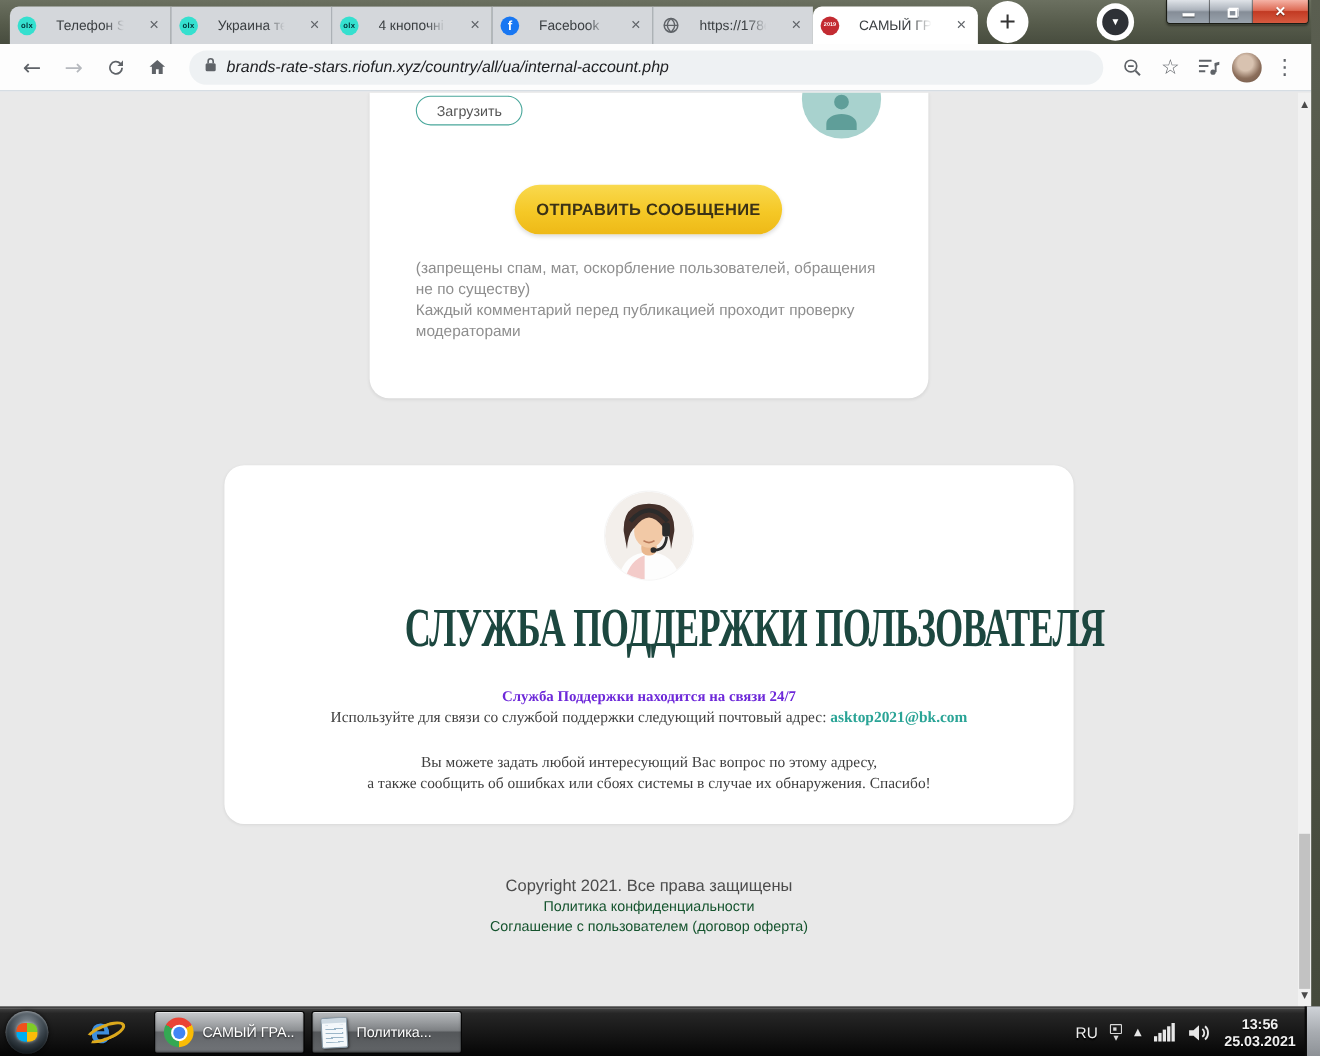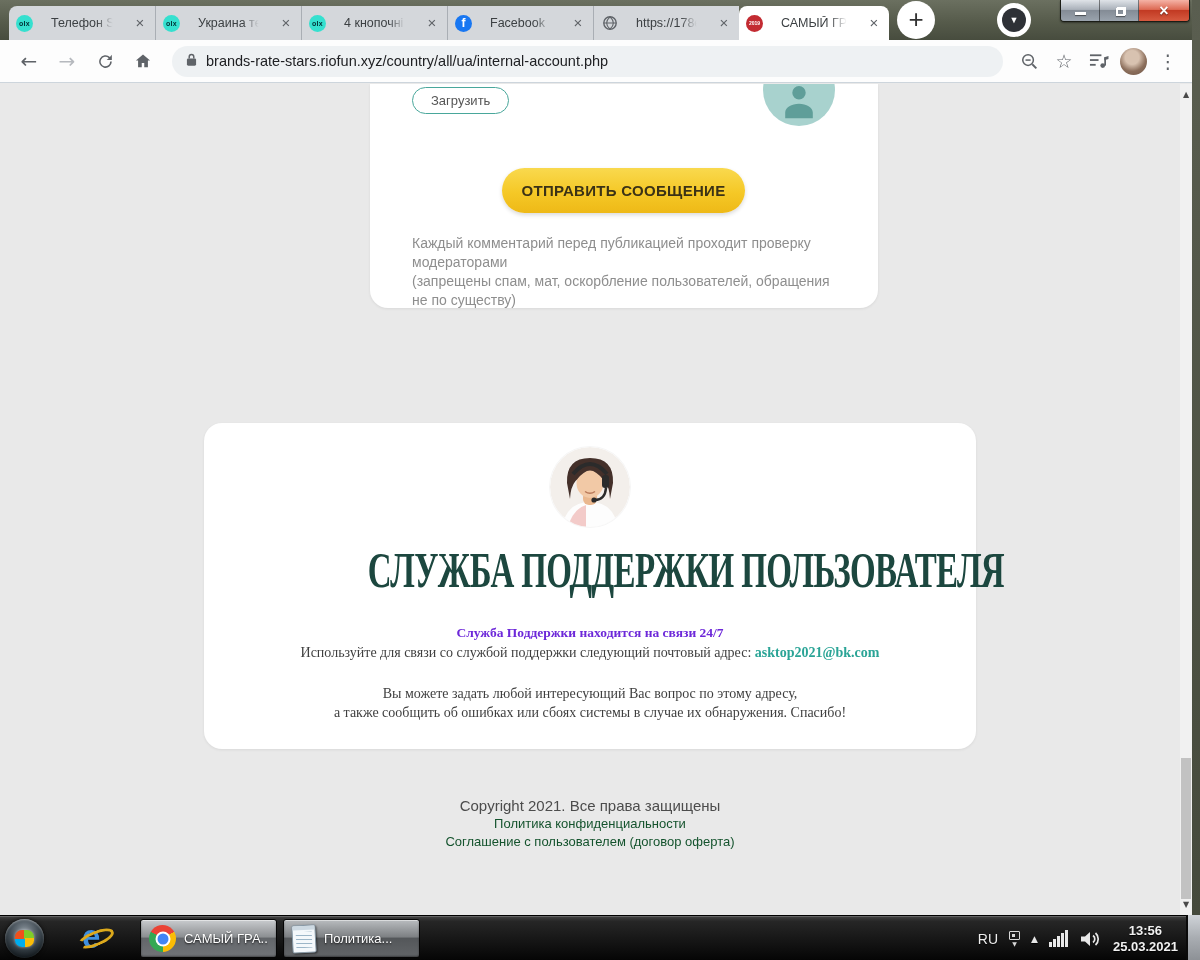--- a/index.html
+++ b/index.html
@@ -48,31 +48,31 @@
   .glyph-close { color:#fff; font-size:16px; font-weight:bold; text-shadow:0 1px 1px rgba(0,0,0,.5); line-height:18px; }
 
   
   .toolbar { position:absolute; top:40px; left:0; width:1192px; height:43px; background:#fdfdfd;
     border-bottom:1px solid #cdd5dc; display:flex; align-items:center; padding:0 10px; }
   .nav-icon { width:30px; height:30px; display:flex; align-items:center; justify-content:center;
     font-size:20px; color:#5f6368; margin:0 4px; font-family:"DejaVu Sans", sans-serif; }
   .nav-icon.disabled { color:#b6b9be; }
   .urlbar { flex:1; height:31px; background:#eef1f3; border-radius:16px; margin:0 12px 0 10px; display:flex;
     align-items:center; padding:0 14px; gap:9px; min-width:0; }
-  .url-text { font-size:14.5px; color:#202124; white-space:nowrap; overflow:hidden; }
+  .url-text { font-size:14.5px; color:#202124; white-space:nowrap; overflow:hidden;font-style:italic; }
   .toolbar-right { display:flex; align-items:center; gap:7px; }
   .tb-ic { width:28px; height:28px; display:flex; align-items:center; justify-content:center;
     color:#5f6368; font-size:19px; font-family:"DejaVu Sans", sans-serif; }
   .profile-avatar { width:27px; height:27px; border-radius:50%;
     background:radial-gradient(circle at 45% 35%, #d8c2b0 0 30%, #8c6f5c 60%, #6c5344 100%); }
 
   
   .content { position:absolute; top:84px; left:0; width:1192px; height:831px; background:#e9e9e9; overflow:hidden; }
   .card { position:absolute; background:#fff; box-shadow:0 1px 3px rgba(0,0,0,.07); }
-  .card1 { left:336px; top:0; width:508px; height:224px; border-radius:0 0 18px 18px; overflow:hidden;margin-left:34px; }
+  .card1 { left:336px; top:0; width:508px; height:278px; border-radius:0 0 18px 18px; overflow:hidden; }
   .upload-btn { position:absolute; left:42px; top:3px; height:27px; padding:0 18px; border:1px solid #49a79b;
     border-radius:14px; background:#fff; font-size:13px; color:#555; display:flex; align-items:center; }
   .avatar-ph { position:absolute; left:393px; top:-30px; width:72px; height:72px; border-radius:50%;
     background:#a8d2ce; display:flex; align-items:flex-end; justify-content:center; overflow:hidden; }
   .avatar-ph svg { width:46px; height:46px; margin-bottom:2px; }
   .submit-btn { position:absolute; left:132px; top:84px; width:243px; height:45px; border-radius:23px;
     background:linear-gradient(180deg,#f9d94e 0%,#f5c826 55%,#eeb917 100%);
     box-shadow:0 2px 4px rgba(0,0,0,.15); display:flex; align-items:center; justify-content:center;
     font-size:15px; font-weight:bold; color:#3b3216; letter-spacing:.3px; }
   .note { position:absolute; left:42px; top:150px; width:437px; font-size:14px; color:#8e8e8e; line-height:19px; }
@@ -263,22 +263,22 @@
 
     <div class="card card1">
       <div class="upload-btn">Загрузить</div>
       <div class="avatar-ph">
         <svg viewBox="0 0 24 24">
             <path fill="#5f9e99" d="M12 11.2a3.5 3.5 0 1 0-3.5-3.5A3.5 3.5 0 0 0 12 11.2zm0 2.2c-3.8 0-7.2 1.9-7.2 4.6V21h14.4v-3c0-2.7-3.4-4.6-7.2-4.6z"></path>
           </svg>
       </div>
       <div class="submit-btn">ОТПРАВИТЬ СООБЩЕНИЕ</div>
       <div class="note">
+        <p>(запрещены спам, мат, оскорбление пользователей, обращения не по существу)</p>
         <p>Каждый комментарий перед публикацией проходит проверку модераторами</p>
-        <p>(запрещены спам, мат, оскорбление пользователей, обращения не по существу)</p>
       </div>
     </div>
 
     <div class="card card2">
       <div class="support-photo">
         <svg viewBox="0 0 80 80" width="80" height="80">
           <circle cx="40" cy="40" r="40" fill="#f3efeb"></circle>
           <path d="M12 80 Q17 55 40 55 Q63 55 68 80 Z" fill="#fdfdfd"></path>
           <path d="M18 80 Q23 62 36 58 L36 80 Z" fill="#f3cbc9"></path>
           <rect x="33" y="44" width="14" height="14" rx="6" fill="#eab88f"></rect>

